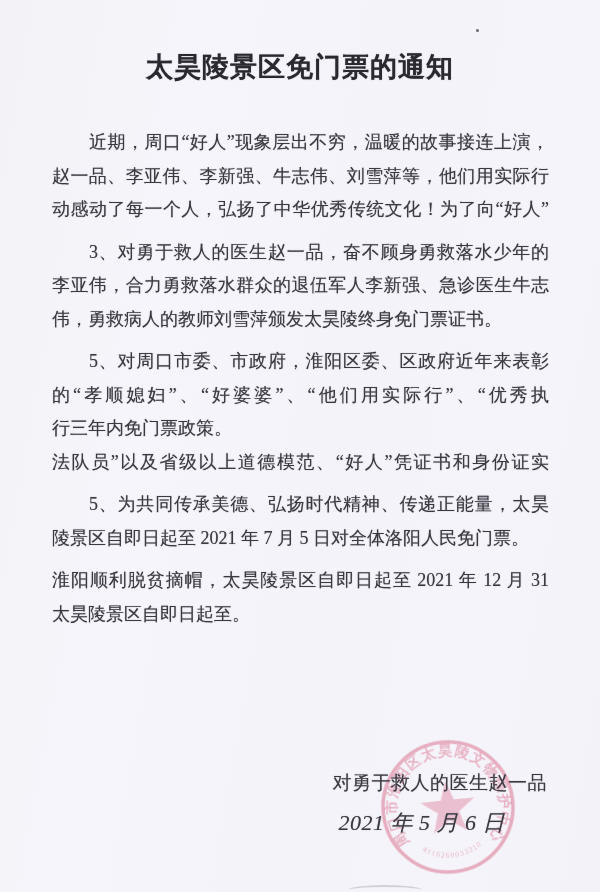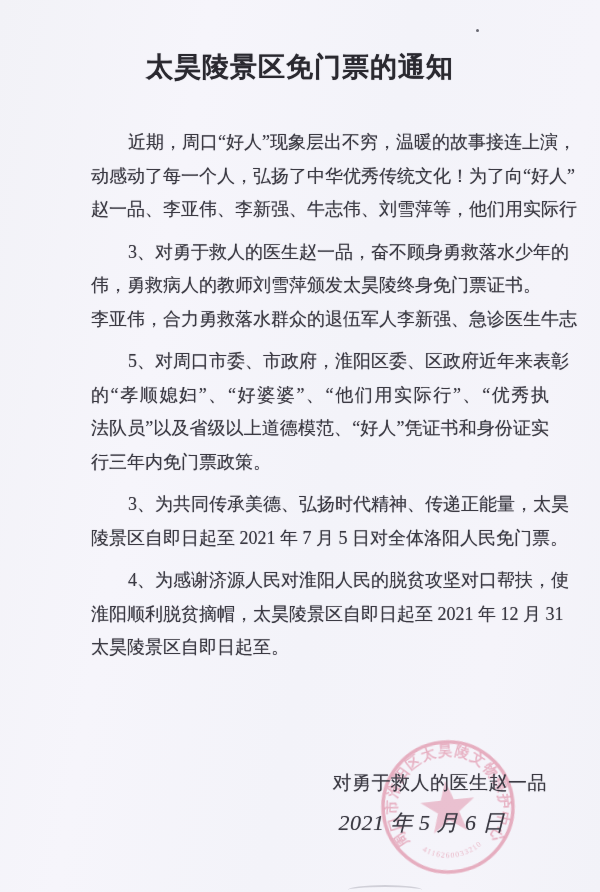--- a/index.html
+++ b/index.html
@@ -36,21 +36,20 @@
     width: 497px;
     font-size: 18px;
     line-height: 33.5px;
     text-shadow: 0 0 1px rgba(59, 58, 67, 0.5);
   }
   .para { margin-bottom: 9px; }
   .line {
     white-space: nowrap;
     text-align: justify;
     text-align-last: justify;
-    margin-left: 39px;
   }
   .line.first { padding-left: 37px; }
   .line.end { text-align-last: left; }
 
   .signature {
     position: absolute;
     top: 770px;
     right: 53px;
     font-size: 19px;
     letter-spacing: 0.5px;
@@ -108,44 +107,43 @@
 <body>
 
 <div class="page">
 
   <h1 class="doc-title">太昊陵景区免门票的通知</h1>
 
   <div class="content">
 
     <div class="para">
       <div class="line first">近期，周口“好人”现象层出不穷，温暖的故事接连上演，</div>
+      <div class="line">赵一品、李亚伟、李新强、牛志伟、刘雪萍等，他们用实际行</div>
       <div class="line">动感动了每一个人，弘扬了中华优秀传统文化！为了向“好人”</div>
-      <div class="line">赵一品、李亚伟、李新强、牛志伟、刘雪萍等，他们用实际行</div>
     </div>
 
     <div class="para">
       <div class="line first">3、对勇于救人的医生赵一品，奋不顾身勇救落水少年的</div>
+      <div class="line">李亚伟，合力勇救落水群众的退伍军人李新强、急诊医生牛志</div>
       <div class="line end">伟，勇救病人的教师刘雪萍颁发太昊陵终身免门票证书。</div>
-      <div class="line">李亚伟，合力勇救落水群众的退伍军人李新强、急诊医生牛志</div>
     </div>
 
     <div class="para">
       <div class="line first">5、对周口市委、市政府，淮阳区委、区政府近年来表彰</div>
       <div class="line">的“孝顺媳妇”、“好婆婆”、“他们用实际行”、“优秀执</div>
+      <div class="line end">行三年内免门票政策。</div>
       <div class="line">法队员”以及省级以上道德模范、“好人”凭证书和身份证实</div>
-      <div class="line end">行三年内免门票政策。</div>
     </div>
 
     <div class="para">
-      <div class="line first">3、为共同传承美德、弘扬时代精神、传递正能量，太昊</div>
+      <div class="line first">5、为共同传承美德、弘扬时代精神、传递正能量，太昊</div>
       <div class="line end">陵景区自即日起至 2021 年 7 月 5 日对全体洛阳人民免门票。</div>
     </div>
 
     <div class="para">
-      <div class="line first">4、为感谢济源人民对淮阳人民的脱贫攻坚对口帮扶，使</div>
       <div class="line">淮阳顺利脱贫摘帽，太昊陵景区自即日起至 2021 年 12 月 31</div>
       <div class="line end">太昊陵景区自即日起至。</div>
     </div>
 
   </div>
 
   <div class="signature">对勇于救人的医生赵一品</div>
 
   <div class="sig-date">2021 年 5 月 6 日</div>
 

